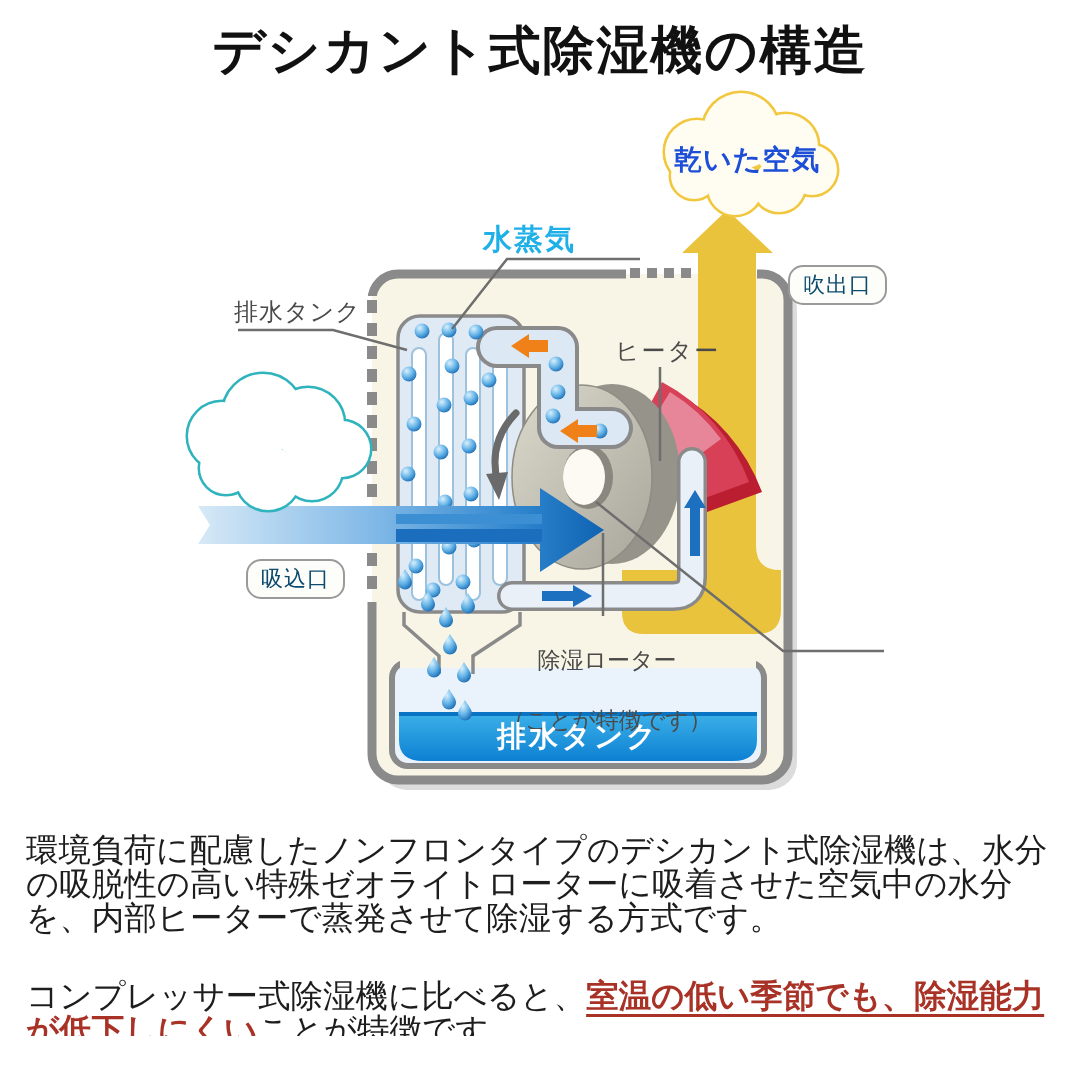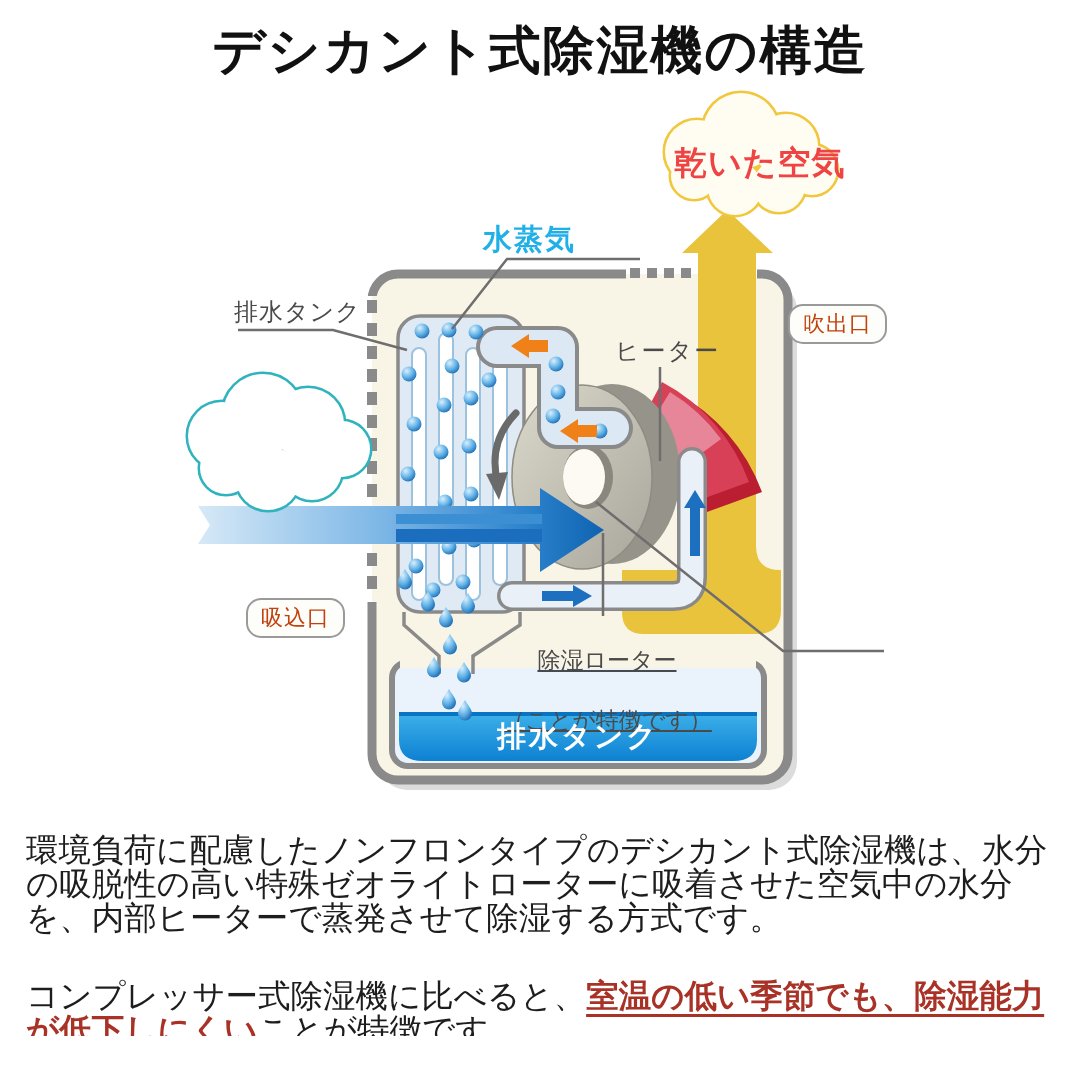--- a/index.html
+++ b/index.html
@@ -8,26 +8,26 @@
   .abs{position:absolute;}
   #page-title{left:0;right:0;top:16px;text-align:center;
     font-family:"Liberation Serif",serif;font-weight:bold;font-size:52px;
     letter-spacing:2px;color:#111;}
   svg.layer{position:absolute;left:0;top:0;z-index:1;}
   .lbl{position:absolute;z-index:2;white-space:pre-line;}
   .lbl-vapor{left:483px;top:220px;font-size:29px;font-weight:bold;color:#1fb0e8;letter-spacing:2px;}
   .lbl-hx{left:234px;top:296px;font-size:24px;color:#4a4a4a;letter-spacing:1px;}
   .lbl-heater{left:615px;top:335px;font-size:24px;color:#4a4a4a;letter-spacing:2px;}
   .lbl-humid{left:202px;top:435px;font-size:27px;color:#2fb3bd;letter-spacing:1px;}
-  .lbl-dry{left:674px;top:141px;font-size:33px;color:#ef4444;letter-spacing:1px;font-weight:bold;}
+  .lbl-dry{left:674px;top:141px;font-size:28px;color:#1d4ed8;letter-spacing:1px;font-weight:bold;}
   .lbl-adsorb{left:799px;top:581px;font-size:28px;line-height:34px;color:#1fb0e8;font-weight:bold;}
-  .lbl-rotor{left:496px;top:615px;width:222px;text-align:center;font-size:23px;line-height:30px;color:#4a4a4a;text-decoration:underline;}
+  .lbl-rotor{left:496px;top:615px;width:222px;text-align:center;font-size:23px;line-height:30px;color:#4a4a4a;}
   .lbl-tank{left:392px;top:717px;width:372px;text-align:center;font-size:29px;font-weight:bold;color:#ffffff;letter-spacing:3px;}
   .port{position:absolute;z-index:2;background:#fdfdfa;border:2.5px solid #9a9a9a;
-    border-radius:15px;padding:3px 13px;font-size:22px;color:#c2410c;letter-spacing:1px;margin-top:39px;}
+    border-radius:15px;padding:3px 13px;font-size:22px;color:#0c4a6e;letter-spacing:1px;}
   .port-out{left:788px;top:265px;}
   .port-in{left:246px;top:559px;}
   .bodytext{position:absolute;left:26px;width:1034px;z-index:2;
     font-family:"Liberation Serif",serif;font-size:32.5px;line-height:34px;color:#1d1d1d;}
   .p1{top:800px;}
   .p2{top:946px;}
   .red{color:#a93226;font-weight:bold;
     text-decoration:underline;text-decoration-color:#a93226;
     text-decoration-thickness:2.5px;text-underline-offset:7px;}
 </style>

